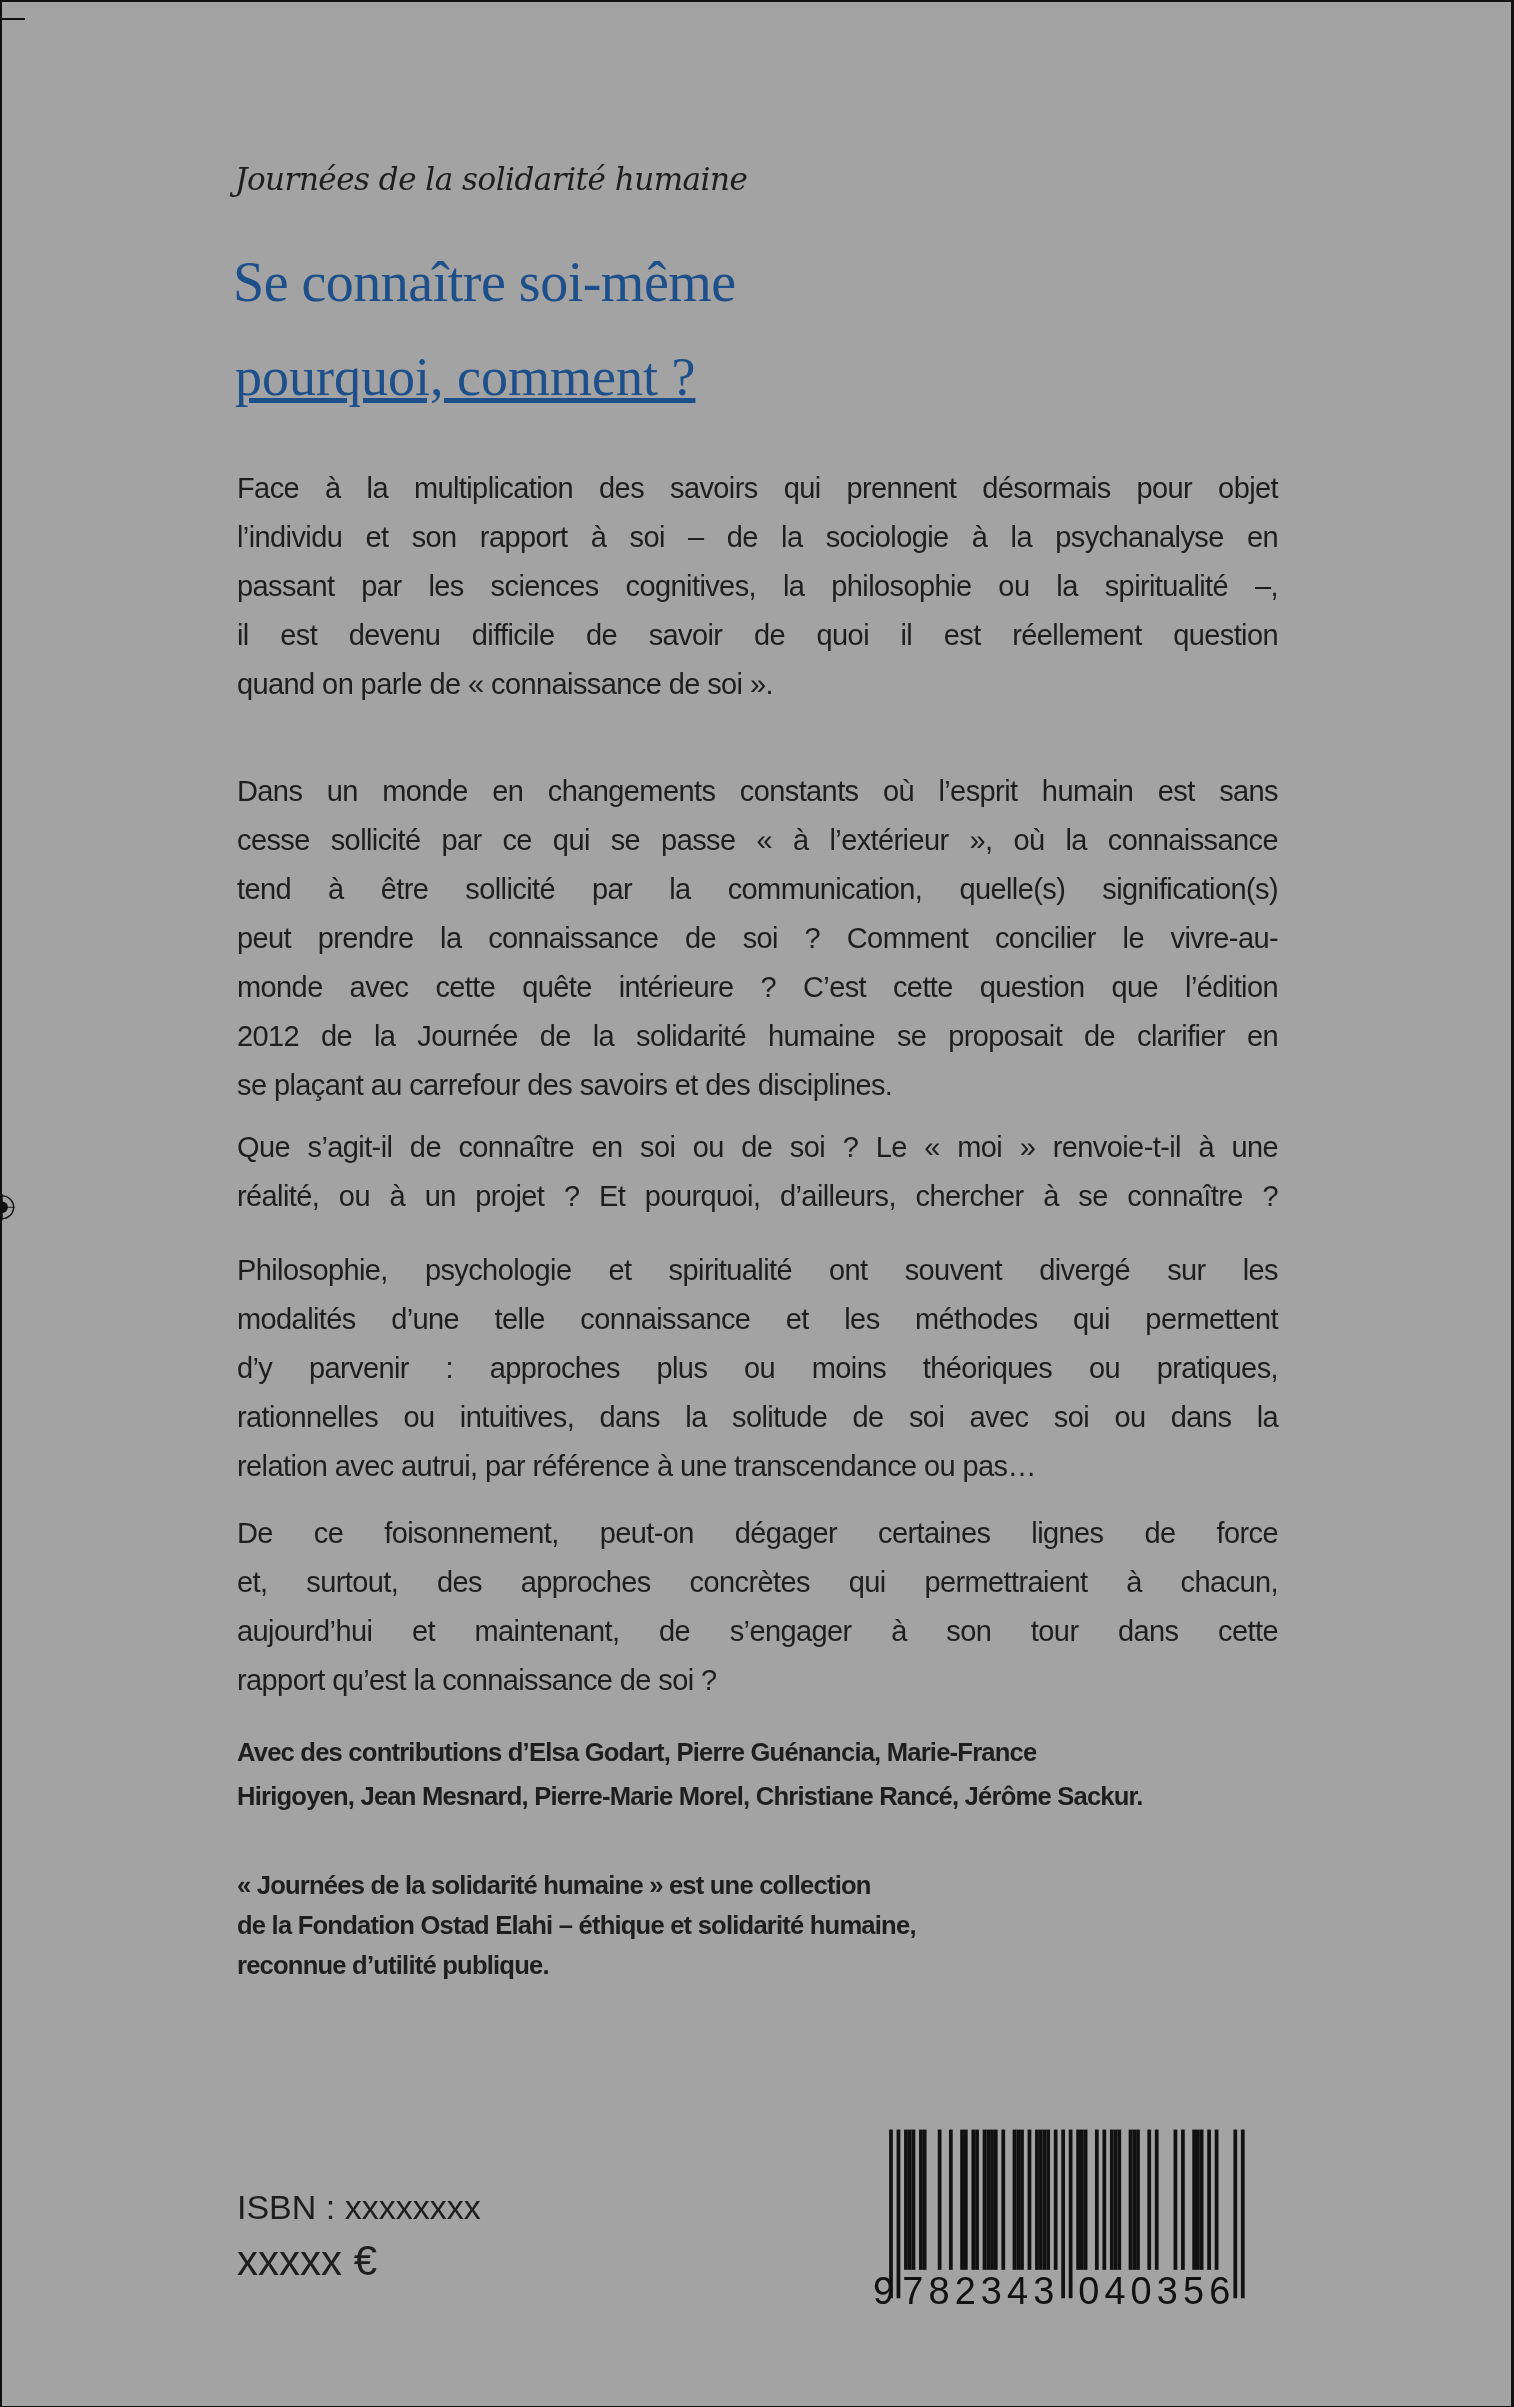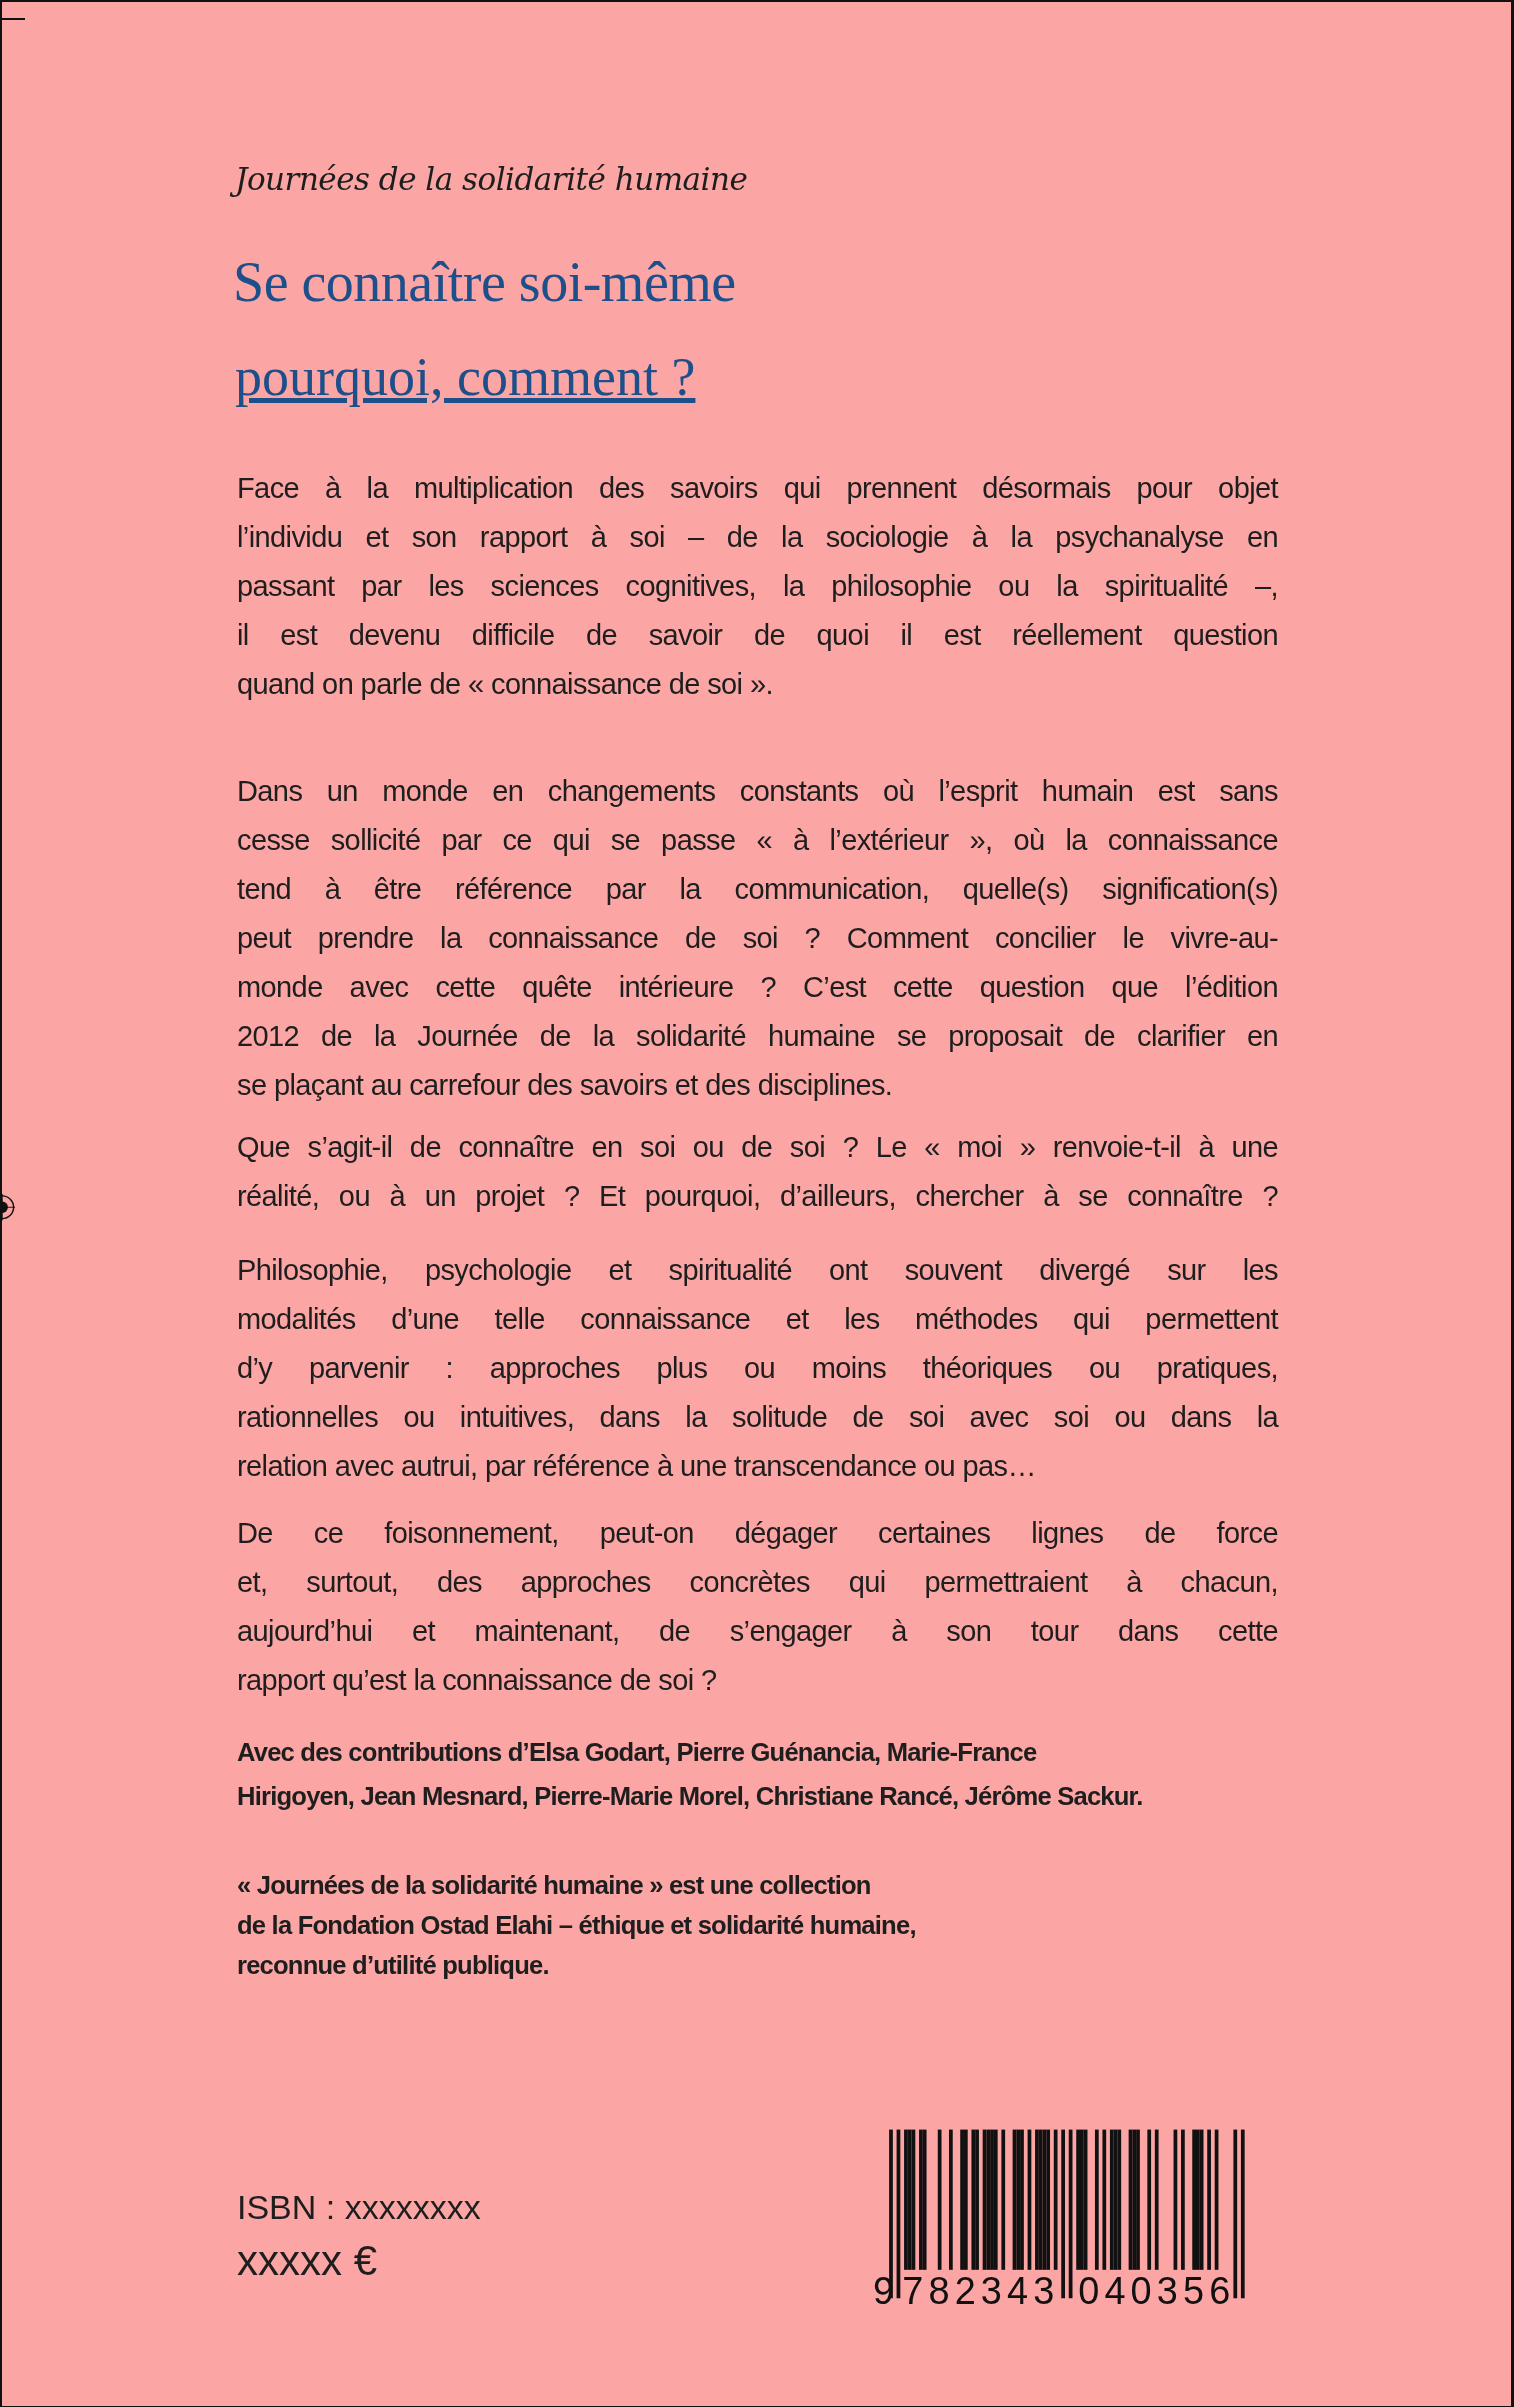--- a/index.html
+++ b/index.html
@@ -1,20 +1,20 @@
 <!DOCTYPE html>
 <html style="font-size:15px"><head>
 <meta charset="utf-8">
 <style>
   html, body { margin: 0; padding: 0; background: #ffffff; }
   body { width: 1514px; height: 2408px; position: relative; overflow: hidden; }
   .page {
     position: absolute; left: 0; top: 0; width: 1514px; height: 2408px;
     box-sizing: border-box; border-top: 2.8px solid #111; border-left: 2.8px solid #111;
-    border-right: 3.8px solid #111; border-bottom: 2.8px solid #111; background: #fca5a5;
+    border-right: 3.8px solid #111; border-bottom: 2.8px solid #111; background: #a3a3a3;
   }
   .crop-mark { position: absolute; left: 0; top: 16px; width: 23px; height: 1.9px; background: #111; }
   .reg-mark { position: absolute; left: -13.2px; top: 1192px; width: 26.5px; height: 26.5px; }
   .series {
     position: absolute; left: 233px; top: 159px;
     font-family: "DejaVu Serif", "Liberation Serif", serif; font-style: italic;
     font-size: 31px; color: #1e1e1e; letter-spacing: -0.5px; white-space: nowrap;
   }
   .title1 {
     position: absolute; left: 231px; top: 248px;
@@ -70,21 +70,21 @@
     <span class="ln">Face à la multiplication des savoirs qui prennent désormais pour objet</span>
     <span class="ln">l’individu et son rapport à soi – de la sociologie à la psychanalyse en</span>
     <span class="ln">passant par les sciences cognitives, la philosophie ou la spiritualité –,</span>
     <span class="ln">il est devenu difficile de savoir de quoi il est réellement question</span>
     <span class="ln last">quand on parle de « connaissance de soi ».</span>
   </div>
 
   <div class="para" style="top:765px">
     <span class="ln">Dans un monde en changements constants où l’esprit humain est sans</span>
     <span class="ln">cesse sollicité par ce qui se passe « à l’extérieur », où la connaissance</span>
-    <span class="ln">tend à être référence par la communication, quelle(s) signification(s)</span>
+    <span class="ln">tend à être sollicité par la communication, quelle(s) signification(s)</span>
     <span class="ln">peut prendre la connaissance de soi ? Comment concilier le vivre-au-</span>
     <span class="ln">monde avec cette quête intérieure ? C’est cette question que l’édition</span>
     <span class="ln">2012 de la Journée de la solidarité humaine se proposait de clarifier en</span>
     <span class="ln last">se plaçant au carrefour des savoirs et des disciplines.</span>
   </div>
 
   <div class="para" style="top:1121px">
     <span class="ln">Que s’agit-il de connaître en soi ou de soi ? Le « moi » renvoie-t-il à une</span>
     <span class="ln">réalité, ou à un projet ? Et pourquoi, d’ailleurs, chercher à se connaître ?</span>
   </div>

